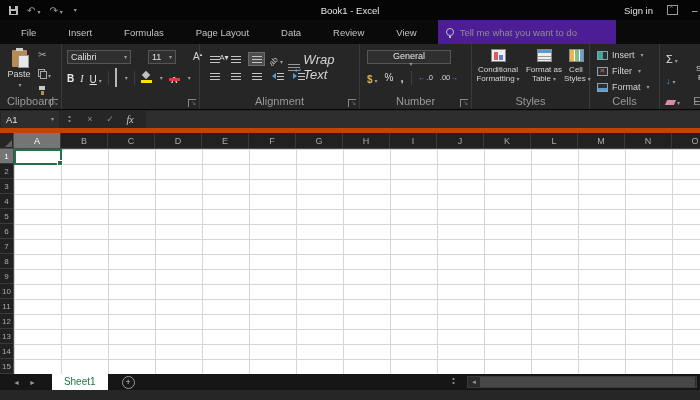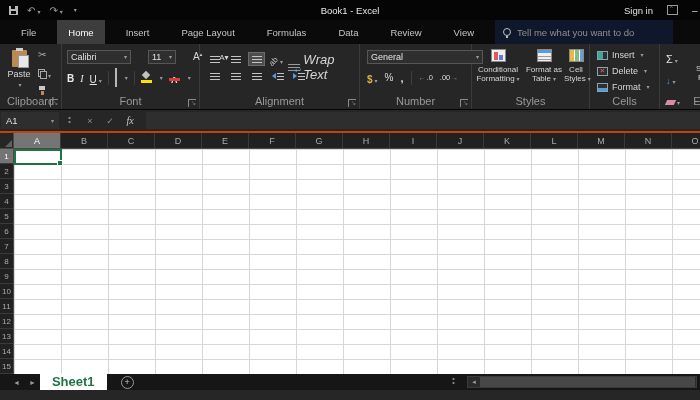--- a/index.html
+++ b/index.html
@@ -23,21 +23,21 @@
   .wintitle{position:absolute;left:50%;transform:translateX(-50%);font-size:9.5px;color:#e6e6e6;white-space:nowrap;}
   .titleright{margin-left:auto;display:flex;align-items:center;gap:14px;padding-right:0;}
   .signin{font-size:9.5px;color:#e0e0e0;}
   .ribdispic{width:9px;height:8px;border:1px solid #9a9a9a;position:relative;display:inline-block;}
   .ribdispic:before{content:"^";position:absolute;left:2px;top:-1px;font-size:6px;color:#9a9a9a;}
   .minbtn{font-size:10px;color:#c8c8c8;width:14px;margin-right:-6px;}
   
   .tabrow{top:20px;left:0;width:700px;height:24px;background:#0a0a0a;display:flex;align-items:stretch;font-size:9.5px;}
   .tab{padding:0 11px;display:flex;align-items:center;color:#c4c4c4;cursor:default;white-space:nowrap;margin-left:10px;}
   .tab.active{background:#3d3d3d;color:#ffffff;}
-  .tellme{margin-left:10px;width:162px;background:#0f172a;display:flex;align-items:center;gap:6px;padding:0 8px;color:#8f8f8f;}
+  .tellme{margin-left:10px;width:162px;background:#4c1d95;display:flex;align-items:center;gap:6px;padding:0 8px;color:#8f8f8f;}
   .bulb{width:6px;height:6px;border:1px solid #c0c0c0;border-radius:50%;position:relative;display:inline-block;flex:none;}
   .bulb:after{content:"";position:absolute;left:2px;top:7px;width:2px;height:2px;background:#c0c0c0;}
   
   .ribbon{top:44px;left:0;width:760px;height:66px;background:#262626;display:flex;border-bottom:1px solid #050505;box-sizing:border-box;}
   .rgroup{position:relative;height:100%;border-right:1px solid #3a3a3a;box-sizing:border-box;flex:none;}
   .glabel{position:absolute;bottom:2px;left:0;width:100%;text-align:center;font-size:11px;color:#999999;}
   .launcher{position:absolute;bottom:2px;right:3px;width:7px;height:7px;border-left:1px solid #8a8a8a;border-top:1px solid #8a8a8a;font-size:6px;color:#8a8a8a;line-height:7px;text-align:right;}
   .rbtn{display:flex;align-items:center;color:#d6d6d6;font-size:13px;gap:3px;font-style:italic;}
   
   .g-clip{width:62px;}
@@ -86,21 +86,21 @@
   .orient{font-size:8px;color:#c4c4c4;transform:rotate(-45deg);display:inline-block;}
   .indt{display:flex;align-items:center;gap:1px;}
   .tri-l{width:0;height:0;border-top:3px solid transparent;border-bottom:3px solid transparent;border-right:4px solid var(--blue);}
   .tri-r{width:0;height:0;border-top:3px solid transparent;border-bottom:3px solid transparent;border-left:4px solid var(--blue);}
   .wrapic{width:12px;height:9px;position:relative;display:inline-block;}
   .wrapic i{position:absolute;left:0;top:1px;width:12px;height:7px;background:repeating-linear-gradient(to bottom,#9a9a9a 0 1px,transparent 1px 3px);}
   .wrapic b{position:absolute;right:-2px;bottom:-3px;font-size:8px;color:var(--blue);font-weight:normal;}
   .mergic{width:12px;height:9px;border:1px solid #6f9fc8;display:flex;align-items:center;justify-content:center;color:var(--blue);font-size:7px;box-sizing:border-box;}
   
   .g-num{width:112px;}
-  .numcombo{position:absolute;left:7px;top:6px;width:116px;}
+  .numcombo{position:absolute;left:7px;top:6px;width:84px;flex-direction:column;}
   .numrow{position:absolute;left:7px;top:27px;display:flex;gap:7px;align-items:center;height:13px;}
   .dollar{color:var(--gold);font-weight:bold;font-size:10px;}
   .pct{font-size:10px;color:#dcdcdc;}
   .comma{font-size:11px;font-weight:bold;color:#dcdcdc;}
   .decic{font-size:7.5px;color:#dcdcdc;display:flex;align-items:center;gap:1px;}
   .decic .ar{color:var(--blue);font-size:7px;}
   
   .g-sty{width:118px;}
   .stybtn{position:absolute;top:5px;text-align:center;font-size:8px;line-height:1.15;color:#d6d6d6;}
   .styic{width:15px;height:13px;margin:0 auto 3px;border:1px solid #8a8a8a;background:#efefef;position:relative;box-sizing:border-box;}
@@ -119,21 +119,21 @@
   .cic-fmt:before{content:"";position:absolute;left:0;bottom:0;width:9px;height:3px;background:var(--blue);}
   
   .g-edit{width:100px;border-right:none;}
   .editcol{position:absolute;left:6px;top:5px;display:flex;flex-direction:column;gap:3px;}
   .sigma{font-size:11px;color:#e2e2e2;line-height:12px;}
   .fillarrow{font-size:9px;font-weight:bold;color:var(--blue);line-height:12px;}
   .eraser{width:9px;height:5px;background:var(--pink);transform:skewX(-25deg);display:inline-block;}
   .sortbtn{position:absolute;left:30px;top:5px;width:34px;text-align:center;font-size:8px;line-height:1.15;color:#d6d6d6;}
   .azic{font-size:6.5px;font-weight:bold;color:var(--blue);line-height:6px;margin-bottom:3px;}
   
-  .fbar{top:110px;left:0;width:700px;height:23px;background:#262626;border-bottom:2px solid #c2410c;display:flex;align-items:center;box-sizing:border-box;}
+  .fbar{top:110px;left:0;width:700px;height:23px;background:#262626;border-bottom:5px solid #c2410c;display:flex;align-items:center;box-sizing:border-box;}
   .namebox{width:58px;height:17px;margin-left:1px;background:#2e2e2e;display:flex;align-items:center;justify-content:space-between;padding:0 5px;font-size:9.5px;color:#e2e2e2;box-sizing:border-box;}
   .dots{width:3px;height:9px;margin:0 9px;background:radial-gradient(circle,#8a8a8a 1px,transparent 1.2px);background-size:3px 4px;}
   .fbtn{width:20px;text-align:center;font-size:9px;color:#8f8f8f;}
   .fxbtn{font-style:italic;font-family:"Liberation Serif",serif;color:#c8c8c8;font-size:10px;}
   .finput{flex:1;height:17px;background:#2e2e2e;margin-left:6px;font-size:9px;color:#e2e2e2;display:flex;align-items:center;padding-left:4px;}
   
   .grid{top:133px;left:0;width:700px;height:241px;background:#fff;}
   .corner{position:absolute;left:0;top:0;width:14px;height:16px;background:#262626;border-right:1px solid #4a4a4a;border-bottom:1px solid #4a4a4a;box-sizing:border-box;}
   .corner:after{content:"";position:absolute;right:1px;bottom:1px;width:0;height:0;border-left:7px solid transparent;border-bottom:7px solid #5f5f5f;}
   .colheads{position:absolute;left:14px;top:0;width:686px;height:16px;display:flex;overflow:hidden;background:#212121;border-bottom:1px solid #4a4a4a;box-sizing:border-box;}
@@ -143,21 +143,21 @@
   .rowhead{height:15px;flex:none;display:flex;align-items:center;justify-content:center;font-size:8px;color:#ababab;border-bottom:1px solid #3a3a3a;box-sizing:border-box;}
   .rowhead.sel{background:#757575;color:#ffffff;}
   .cells{position:absolute;left:14px;top:16px;width:686px;height:225px;background-color:#ffffff;
     background-image:linear-gradient(to right,#d6d6d6 1px,transparent 1px),linear-gradient(to bottom,#d6d6d6 1px,transparent 1px);
     background-size:47px 15px;}
   .selcell{position:absolute;left:0;top:0;width:48px;height:16px;border:2px solid var(--green);box-sizing:border-box;background:#fff;}
   .selcell:after{content:"";position:absolute;right:-3px;bottom:-3px;width:4px;height:4px;background:var(--green);border:1px solid #fff;}
   
   .sheetbar{top:374px;left:0;width:700px;height:16px;background:#161616;display:flex;align-items:center;}
   .navarr{font-size:7px;color:#9a9a9a;}
-  .sheettab{margin-left:4px;height:16px;line-height:16px;background:#ffffff;color:var(--green);font-weight:bold;font-size:13px;padding:0 12px;}
+  .sheettab{margin-left:16px;height:16px;line-height:16px;background:#ffffff;color:var(--green);font-weight:normal;font-size:10px;padding:0 12px;}
   .addsheet{margin-left:14px;width:11px;height:11px;border:1px solid #9a9a9a;border-radius:50%;color:#c8c8c8;font-size:9px;line-height:10px;text-align:center;}
   .hscroll{position:absolute;left:452px;top:1px;height:13px;display:flex;align-items:center;}
   .hs-dots{width:3px;height:9px;background:radial-gradient(circle,#8a8a8a 1px,transparent 1.2px);background-size:3px 4px;margin-right:12px;}
   .hs-track{width:230px;height:12px;background:#2b2b2b;border:1px solid #3a3a3a;display:flex;align-items:center;box-sizing:border-box;}
   .hs-left{font-size:6px;color:#9a9a9a;padding:0 3px;}
   .hs-thumb{flex:1;height:10px;background:#474747;margin-right:1px;}
   
   .statusbar{top:408px;left:0;width:700px;height:10px;background:#222222;display:flex;align-items:center;font-size:8px;color:#9d9d9d;}
   .statusbar .ready{padding-left:8px;}
   .statright{margin-left:auto;display:flex;align-items:center;gap:10px;padding-right:4px;}
@@ -184,24 +184,23 @@
   <div class="wintitle">Book1 - Excel</div>
   <div class="titleright">
     <span class="signin">Sign in</span>
     <span class="ribdispic"></span>
     <span class="minbtn">–</span>
   </div>
 </div>
 
 <div class="abs tabrow">
   <span class="tab">File</span>
-  <span class="tab active">Home</span>
   <span class="tab">Insert</span>
+  <span class="tab">Formulas</span>
   <span class="tab">Page Layout</span>
-  <span class="tab">Formulas</span>
   <span class="tab">Data</span>
   <span class="tab">Review</span>
   <span class="tab">View</span>
   <div class="tellme">
     <span class="bulb"></span>
     <span>Tell me what you want to do</span>
   </div>
 </div>
 
 <div class="abs ribbon">
@@ -240,21 +239,20 @@
       <span><span class="bund">U</span><span class="dd">▾</span></span>
       <span class="vsep"></span>
       <span><span class="bordic"></span></span>
         <span class="dd">▾</span>
       <span class="vsep"></span>
       <span><span class="fillic"></span></span>
         <span class="dd">▾</span>
       <span><span class="fcolic"><b>A</b></span></span>
         <span class="dd">▾</span>
     </div>
-    <div class="glabel">Font</div>
     <div class="launcher">↘</div>
   </div>
 
   <div class="rgroup g-align">
     <div class="alrow" style="left:6px;top:6px;">
       <span class="alico">
           <span class="bars"></span>
         </span>
       <span class="alico">
           <span class="bars"></span>
@@ -334,21 +332,21 @@
   </div>
 
   <div class="rgroup g-cells">
     <div class="cellrow" style="top:6px;">
       <span class="cic cic-ins"></span>
       <span>Insert</span>
         <span class="dd">▾</span>
     </div>
     <div class="cellrow" style="top:22px;">
       <span class="cic cic-del"></span>
-      <span>Delete</span>
+      <span>Filter</span>
         <span class="dd">▾</span>
     </div>
     <div class="cellrow" style="top:38px;justify-content:flex-end;">
       <span class="cic cic-fmt"></span>
       <span>Format</span>
         <span class="dd">▾</span>
     </div>
     <div class="glabel">Cells</div>
   </div>
 

